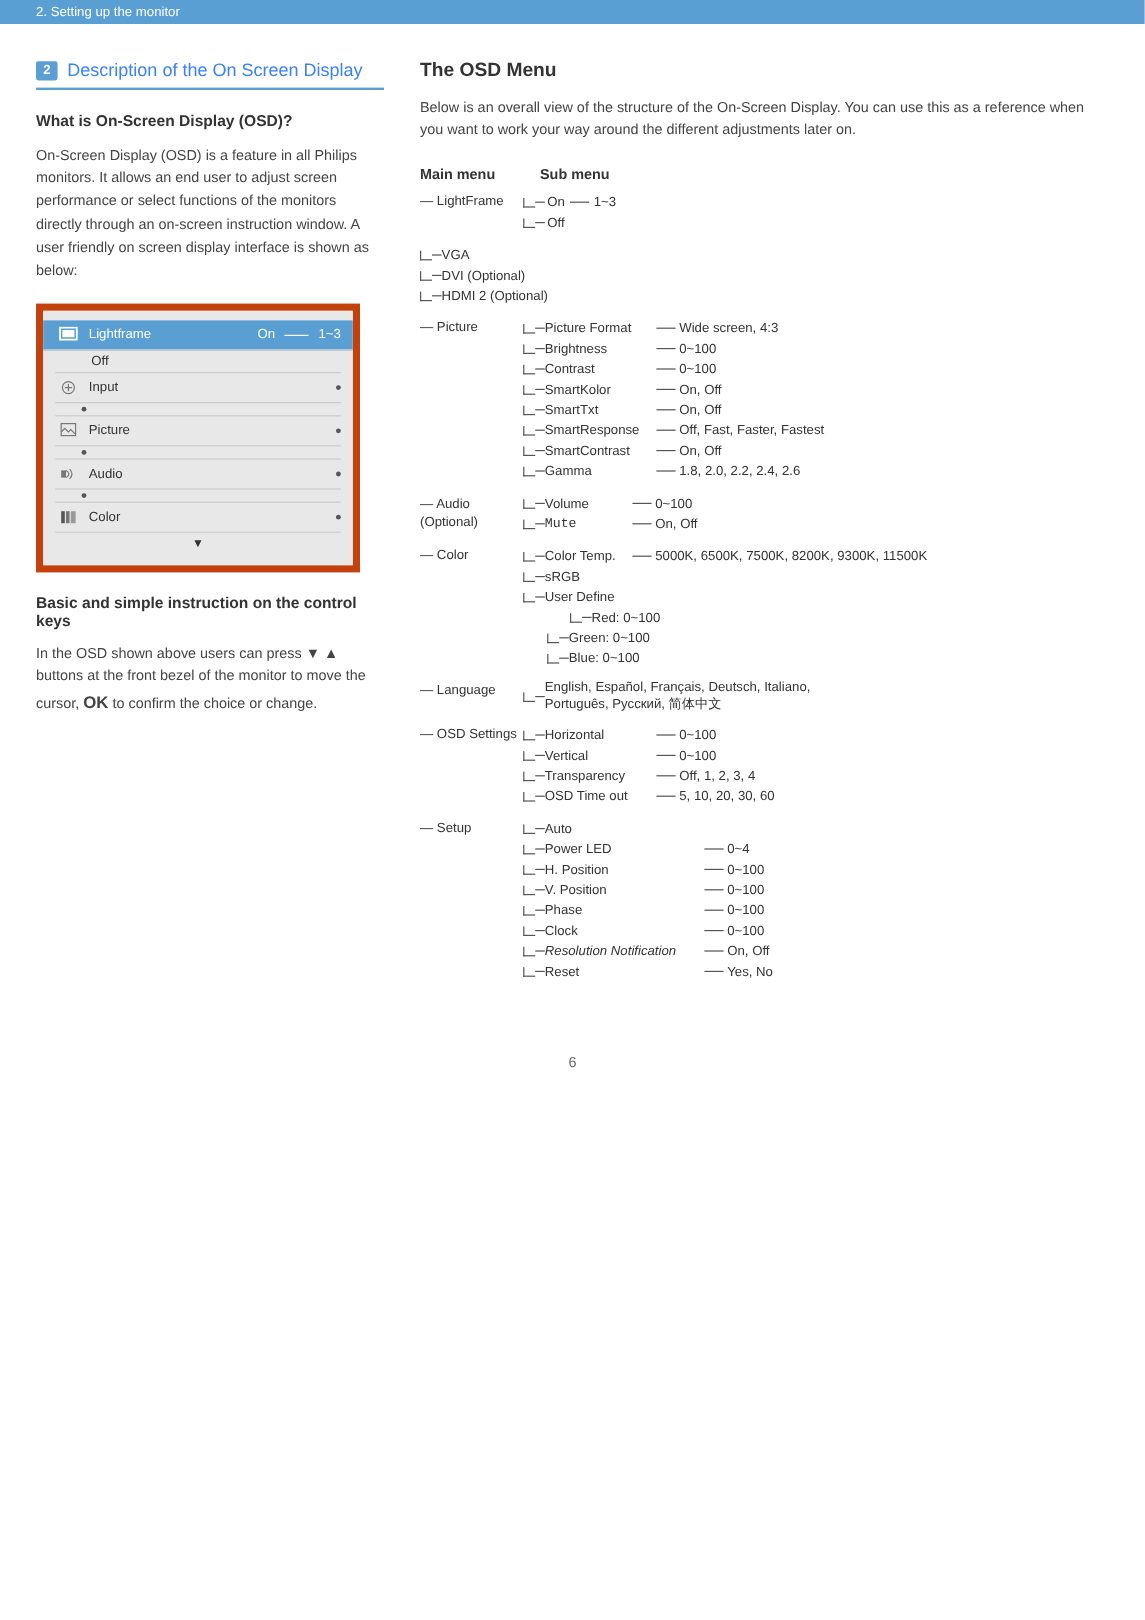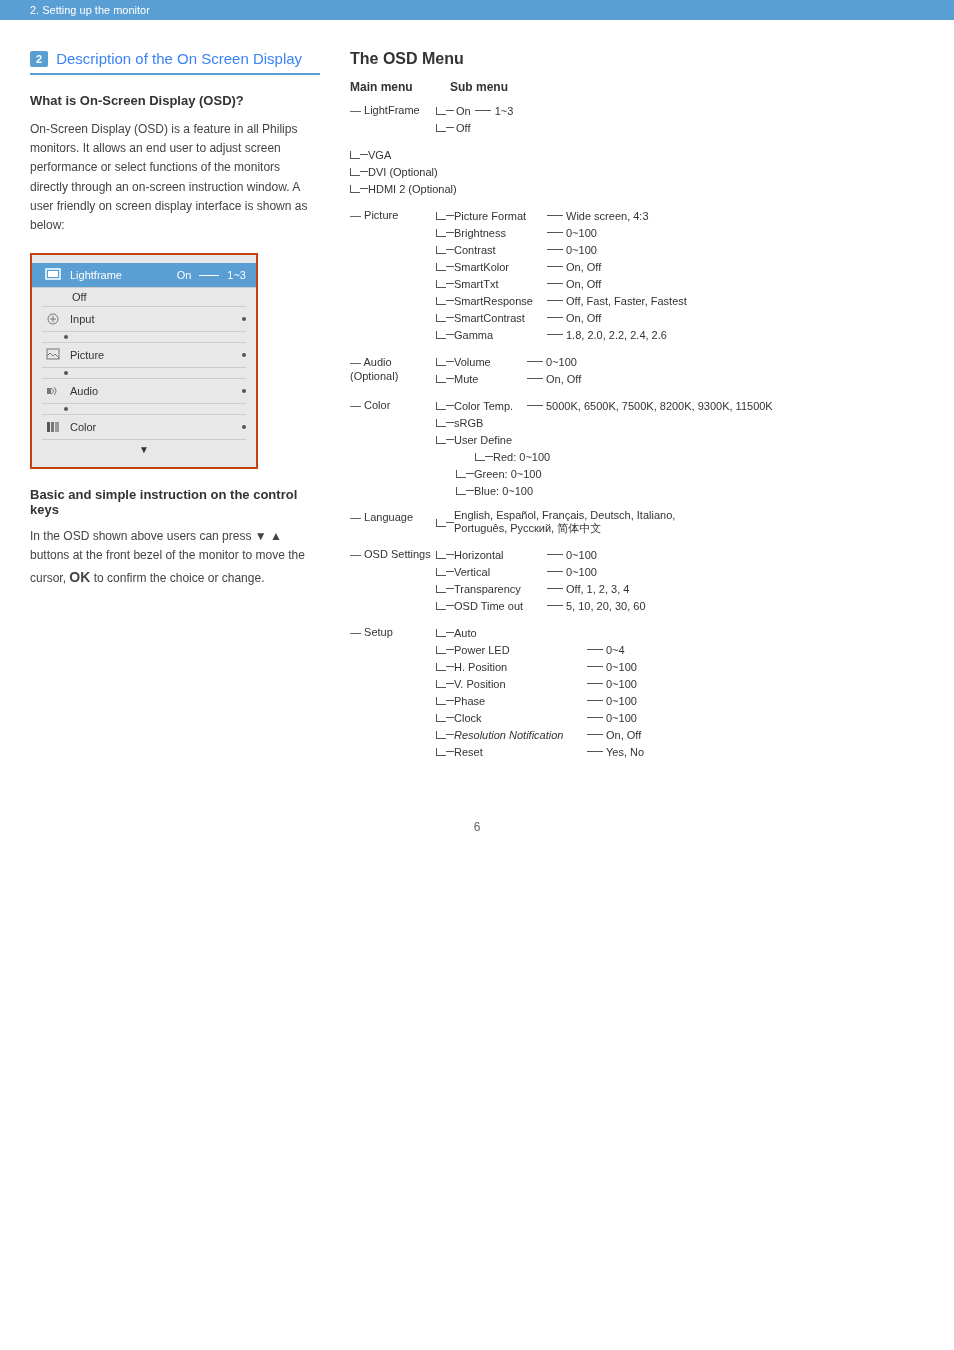--- a/index.html
+++ b/index.html
@@ -73,23 +73,23 @@
 
     .body-text {
       font-size: 12px;
       line-height: 1.6;
       color: #444;
       margin-bottom: 18px;
     }
 
     
     .osd-screenshot {
-      border: 2px solid #c2410c;
+      border: 6px solid #c2410c;
       background: #7f1d1d;
-      width: 228px;
+      width: 270px;
       padding: 0;
       margin-bottom: 18px;
       font-size: 11px;
     }
 
     .osd-inner {
       background: #e8e8e8;
       padding: 8px 10px;
     }
 
@@ -345,20 +345,21 @@
     <div class="control-text">
       <span>In the OSD shown above users can press ▼ ▲ buttons at the front bezel of the monitor to move the cursor,</span>
       <span class="bold-ok" style="font-weight:bold;font-size:14px;">OK</span>
       <span>to confirm the choice or change.</span>
     </div>
   </div>
 
   <div class="right-col">
 
     <div class="osd-menu-title">The OSD Menu</div>
+    <div class="osd-menu-desc">Below is an overall view of the structure of the On-Screen Display. You can use this as a reference when you want to work your way around the different adjustments later on.</div>
 
     <div class="menu-headers">
       <div class="col-main">Main menu</div>
       <div class="col-sub">Sub menu</div>
     </div>
 
     <div class="ftree">
 
       <div class="fblock">
         <div class="fblock-main">— LightFrame</div>
@@ -466,21 +467,21 @@
           <div class="fsub">
             <span style="display:inline-block;width:10px;border-left:1px solid #555;border-bottom:1px solid #555;height:8px;"></span>
             <span style="display:inline-block;width:8px;height:1px;background:#555;vertical-align:middle;"></span>
             <span style="min-width:70px;">Volume</span>
             <span style="display:inline-block;width:16px;height:1px;background:#555;vertical-align:middle;margin:0 3px;"></span>
             <span>0~100</span>
           </div>
           <div class="fsub">
             <span style="display:inline-block;width:10px;border-left:1px solid #555;border-bottom:1px solid #555;height:8px;"></span>
             <span style="display:inline-block;width:8px;height:1px;background:#555;vertical-align:middle;"></span>
-            <span style="min-width:70px;">Mute</span>
+            <span style="min-width:70px;font-family:Liberation Mono, monospace;">Mute</span>
             <span style="display:inline-block;width:16px;height:1px;background:#555;vertical-align:middle;margin:0 3px;"></span>
             <span>On, Off</span>
           </div>
         </div>
       </div>
 
       <div class="fblock">
         <div class="fblock-main">— Color</div>
         <div class="fblock-right">
           <div class="fsub">

